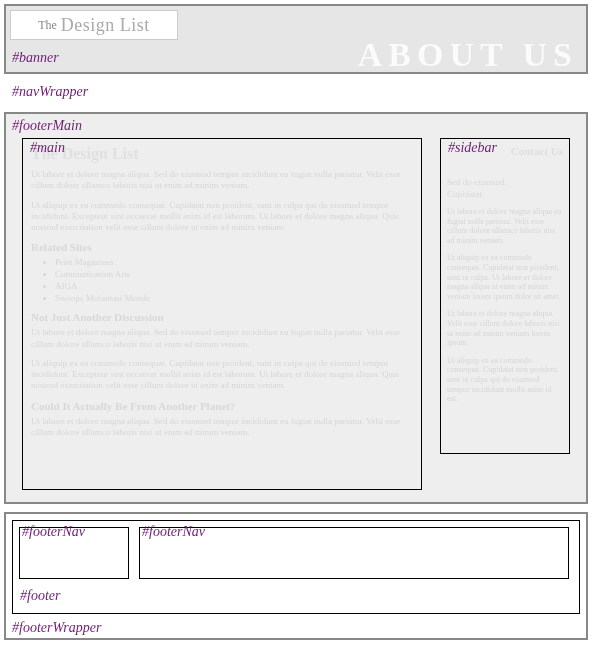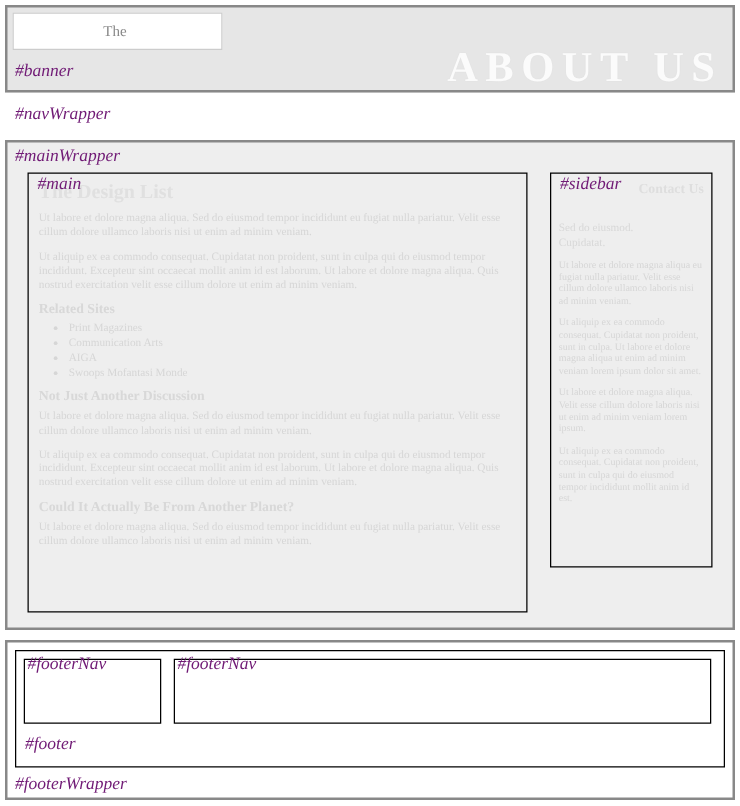--- a/index.html
+++ b/index.html
@@ -101,20 +101,21 @@
   .lbl-footerwrap { left: 12px; top: 620px; }
 </style>
 </head>
 <body>
 
 <div class="stage">
 
   <div class="box banner">
     <div class="logo">
       <span class="logo-small">The</span>
+      <span class="logo-big">Design List</span>
     </div>
     <div class="banner-about">ABOUT  US</div>
   </div>
   <div class="region-label lbl-banner">#banner</div>
 
   <div class="region-label lbl-navwrap">#navWrapper</div>
 
   <div class="box mainwrap">
     <div class="main">
       <h1>The Design List</h1>
@@ -136,21 +137,21 @@
     <div class="sidebar">
       <h3>Contact Us</h3>
       <div class="sub">Sed do eiusmod.</div>
       <div class="sub">Cupidatat.</div>
       <p>Ut labore et dolore magna aliqua eu fugiat nulla pariatur. Velit esse cillum dolore ullamco laboris nisi ad minim veniam.</p>
       <p>Ut aliquip ex ea commodo consequat. Cupidatat non proident, sunt in culpa. Ut labore et dolore magna aliqua ut enim ad minim veniam lorem ipsum dolor sit amet.</p>
       <p>Ut labore et dolore magna aliqua. Velit esse cillum dolore laboris nisi ut enim ad minim veniam lorem ipsum.</p>
       <p>Ut aliquip ex ea commodo consequat. Cupidatat non proident, sunt in culpa qui do eiusmod tempor incididunt mollit anim id est.</p>
     </div>
   </div>
-  <div class="region-label lbl-mainwrap">#mainWrapper</div>
+  <div class="region-label lbl-mainwrap">#footerMain</div>
   <div class="region-label lbl-main">#main</div>
   <div class="region-label lbl-sidebar">#sidebar</div>
 
   <div class="box footerwrap">
     <div class="footer">
       <div class="footernav"></div>
       <div class="footermain"></div>
     </div>
   </div>
   <div class="region-label lbl-footernav">#footerNav</div>

